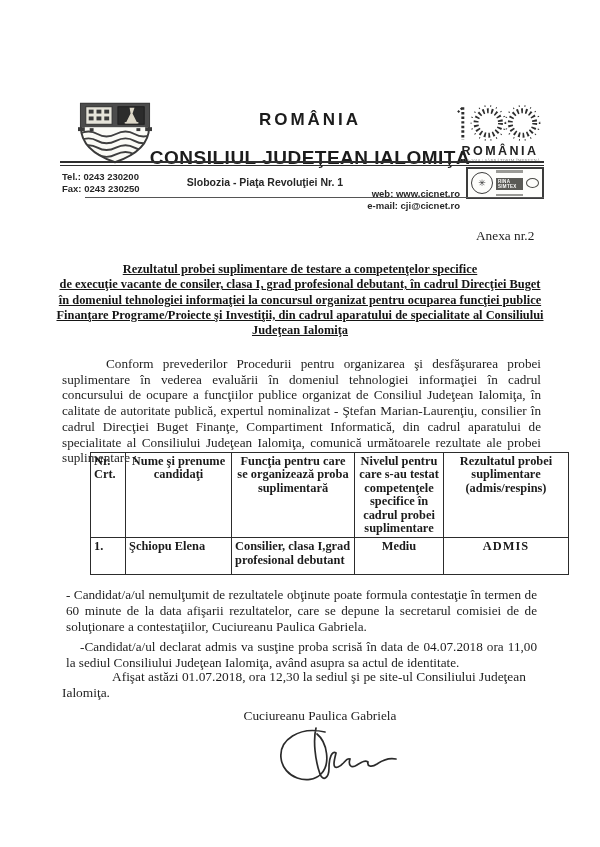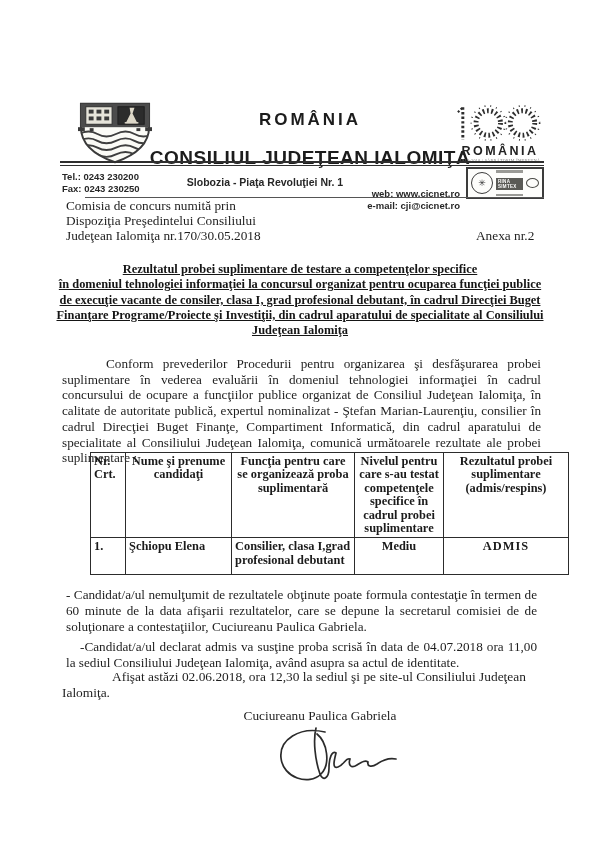--- a/index.html
+++ b/index.html
@@ -143,31 +143,26 @@
     <div class="mid">
       <div class="bar"></div>
       <span class="rina">RINA SIMTEX</span>
       <div class="bar"></div>
     </div>
     <div class="oval"></div>
   </div>
 
   <div class="rule-thin"></div>
 
-  <div class="commission">
-    <div>Comisia de concurs numită prin</div>
-    <div>Dispoziţia Preşedintelui Consiliului</div>
-    <div>Judeţean Ialomiţa nr.170/30.05.2018</div>
-  </div>
   <div class="annex">Anexa nr.2</div>
 
   <div class="doc-title">
     <div><span>Rezultatul probei suplimentare de testare a competenţelor specifice</span></div>
+    <div><span>de execuţie vacante de consiler, clasa I, grad profesional debutant, în cadrul Direcţiei Buget</span></div>
     <div><span>în domeniul tehnologiei informaţiei la concursul organizat pentru ocuparea funcţiei publice</span></div>
-    <div><span>de execuţie vacante de consiler, clasa I, grad profesional debutant, în cadrul Direcţiei Buget</span></div>
     <div><span>Finanţare Programe/Proiecte şi Investiţii, din cadrul aparatului de specialitate al Consiliului</span></div>
     <div><span>Judeţean Ialomiţa</span></div>
   </div>
 
   <div class="intro">Conform prevederilor Procedurii pentru organizarea şi desfăşurarea probei suplimentare în vederea evaluării în domeniul tehnologiei informaţiei în cadrul concursului de ocupare a funcţiilor publice organizat de Consiliul Judeţean Ialomiţa, în calitate de autoritate publică, expertul nominalizat - Ştefan Marian-Laurenţiu, consilier în cadrul Direcţiei Buget Finanţe, Compartiment Informatică, din cadrul aparatului de specialitate al Consiliului Judeţean Ialomiţa, comunică următoarele rezultate ale probei suplimentare :</div>
 
   <table class="doc-table">
     <tbody>
         <tr>
       <th class="c0">Nr.
@@ -195,21 +190,21 @@
       <td class="c admis">ADMIS</td>
     </tr>
   </tbody>
     </table>
 
   <div class="notes">
     <p class="p1">- Candidat/a/ul nemulţumit de rezultatele obţinute poate formula contestaţie în termen de 60 minute de la data afişarii rezultatelor, care se depune la secretarul comisiei de de soluţionare a contestaţiilor, Cuciureanu Paulica Gabriela.</p>
     <p class="p2">-Candidat/a/ul declarat admis va susţine proba scrisă în data de 04.07.2018 ora 11,00 la sediul Consiliului Judeţean Ialomiţa, având asupra sa actul de identitate.</p>
   </div>
 
-  <div class="posted">Afişat astăzi 02.06.2018, ora 12,30 la sediul şi pe site-ul Consiliului Judeţean Ialomiţa.</div>
+  <div class="posted">Afişat astăzi 01.07.2018, ora 12,30 la sediul şi pe site-ul Consiliului Judeţean Ialomiţa.</div>
 
   <div class="sig">
     <div class="name">Cuciureanu Paulica Gabriela</div>
   </div>
   <svg class="scribble" viewBox="0 0 130 64">
     <path d="M56,8 C30,2 10,16 12,34 C14,54 40,62 52,50 C62,40 58,18 48,10 M47,4 C44,16 46,36 51,50 C54,58 60,54 60,44 C60,34 63,26 67,29 C65,37 63,45 69,43 C75,41 77,33 81,35 C79,41 82,45 88,41 C93,38 96,36 99,38 C98,42 102,44 108,40 C115,35 122,34 127,35" stroke="#2b2b2b" stroke-width="1.7" fill="none" stroke-linecap="round"></path>
   </svg>
 
 </div>
 

